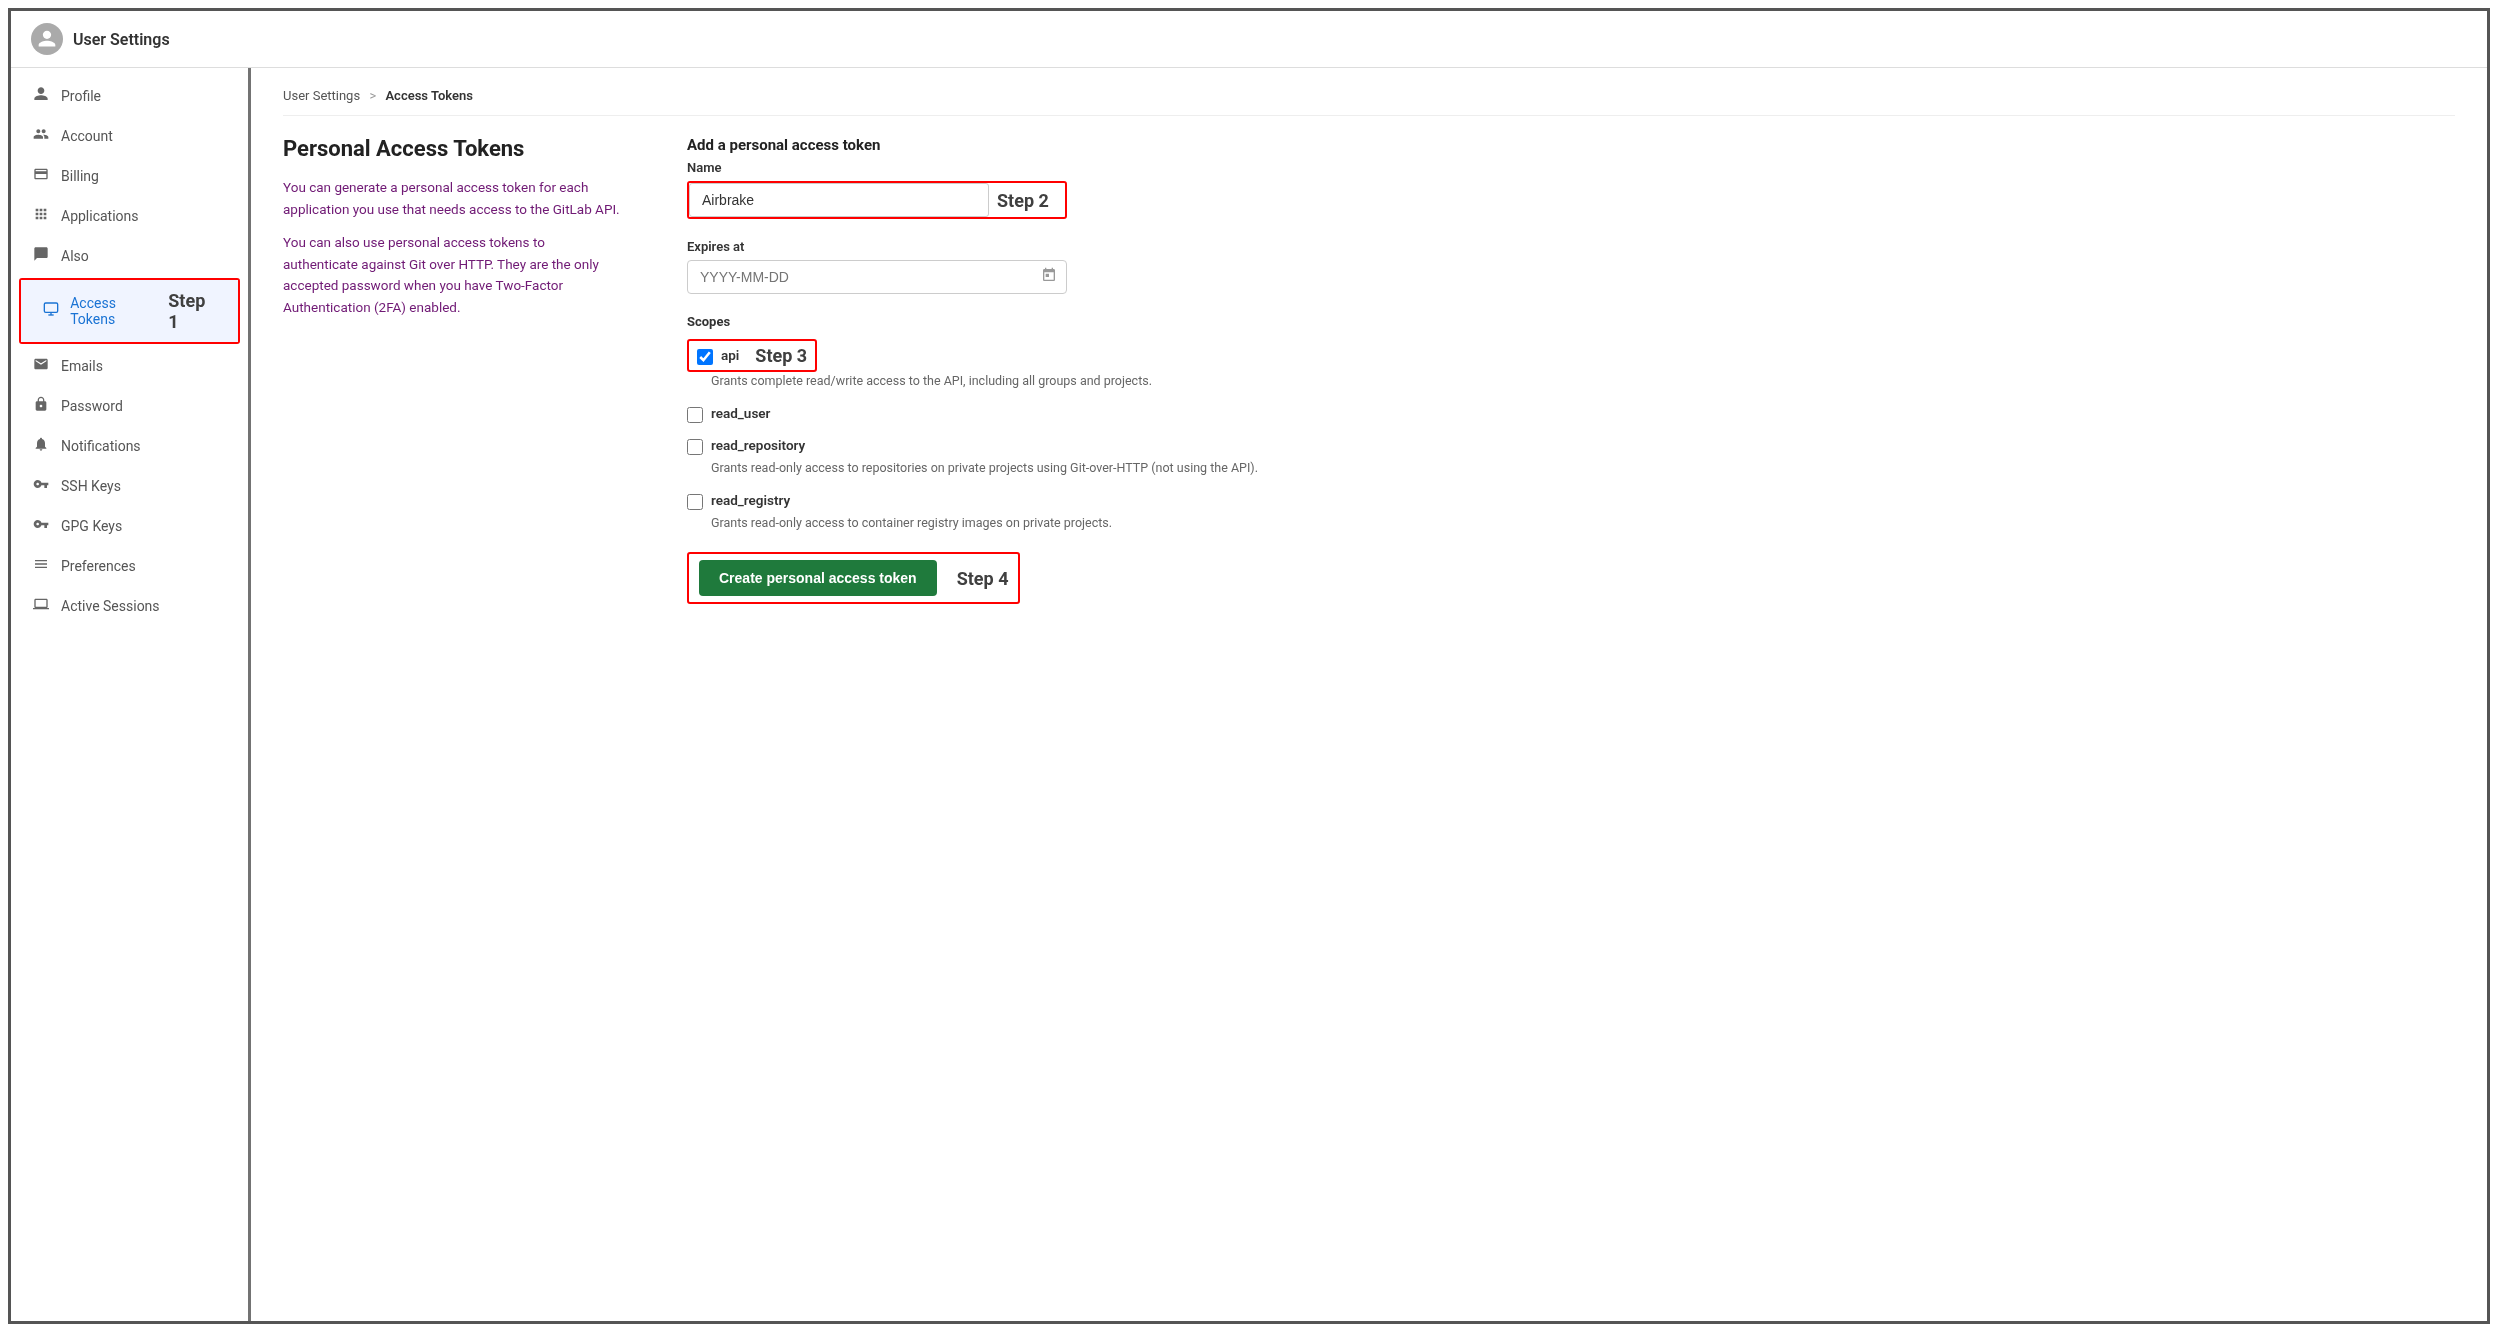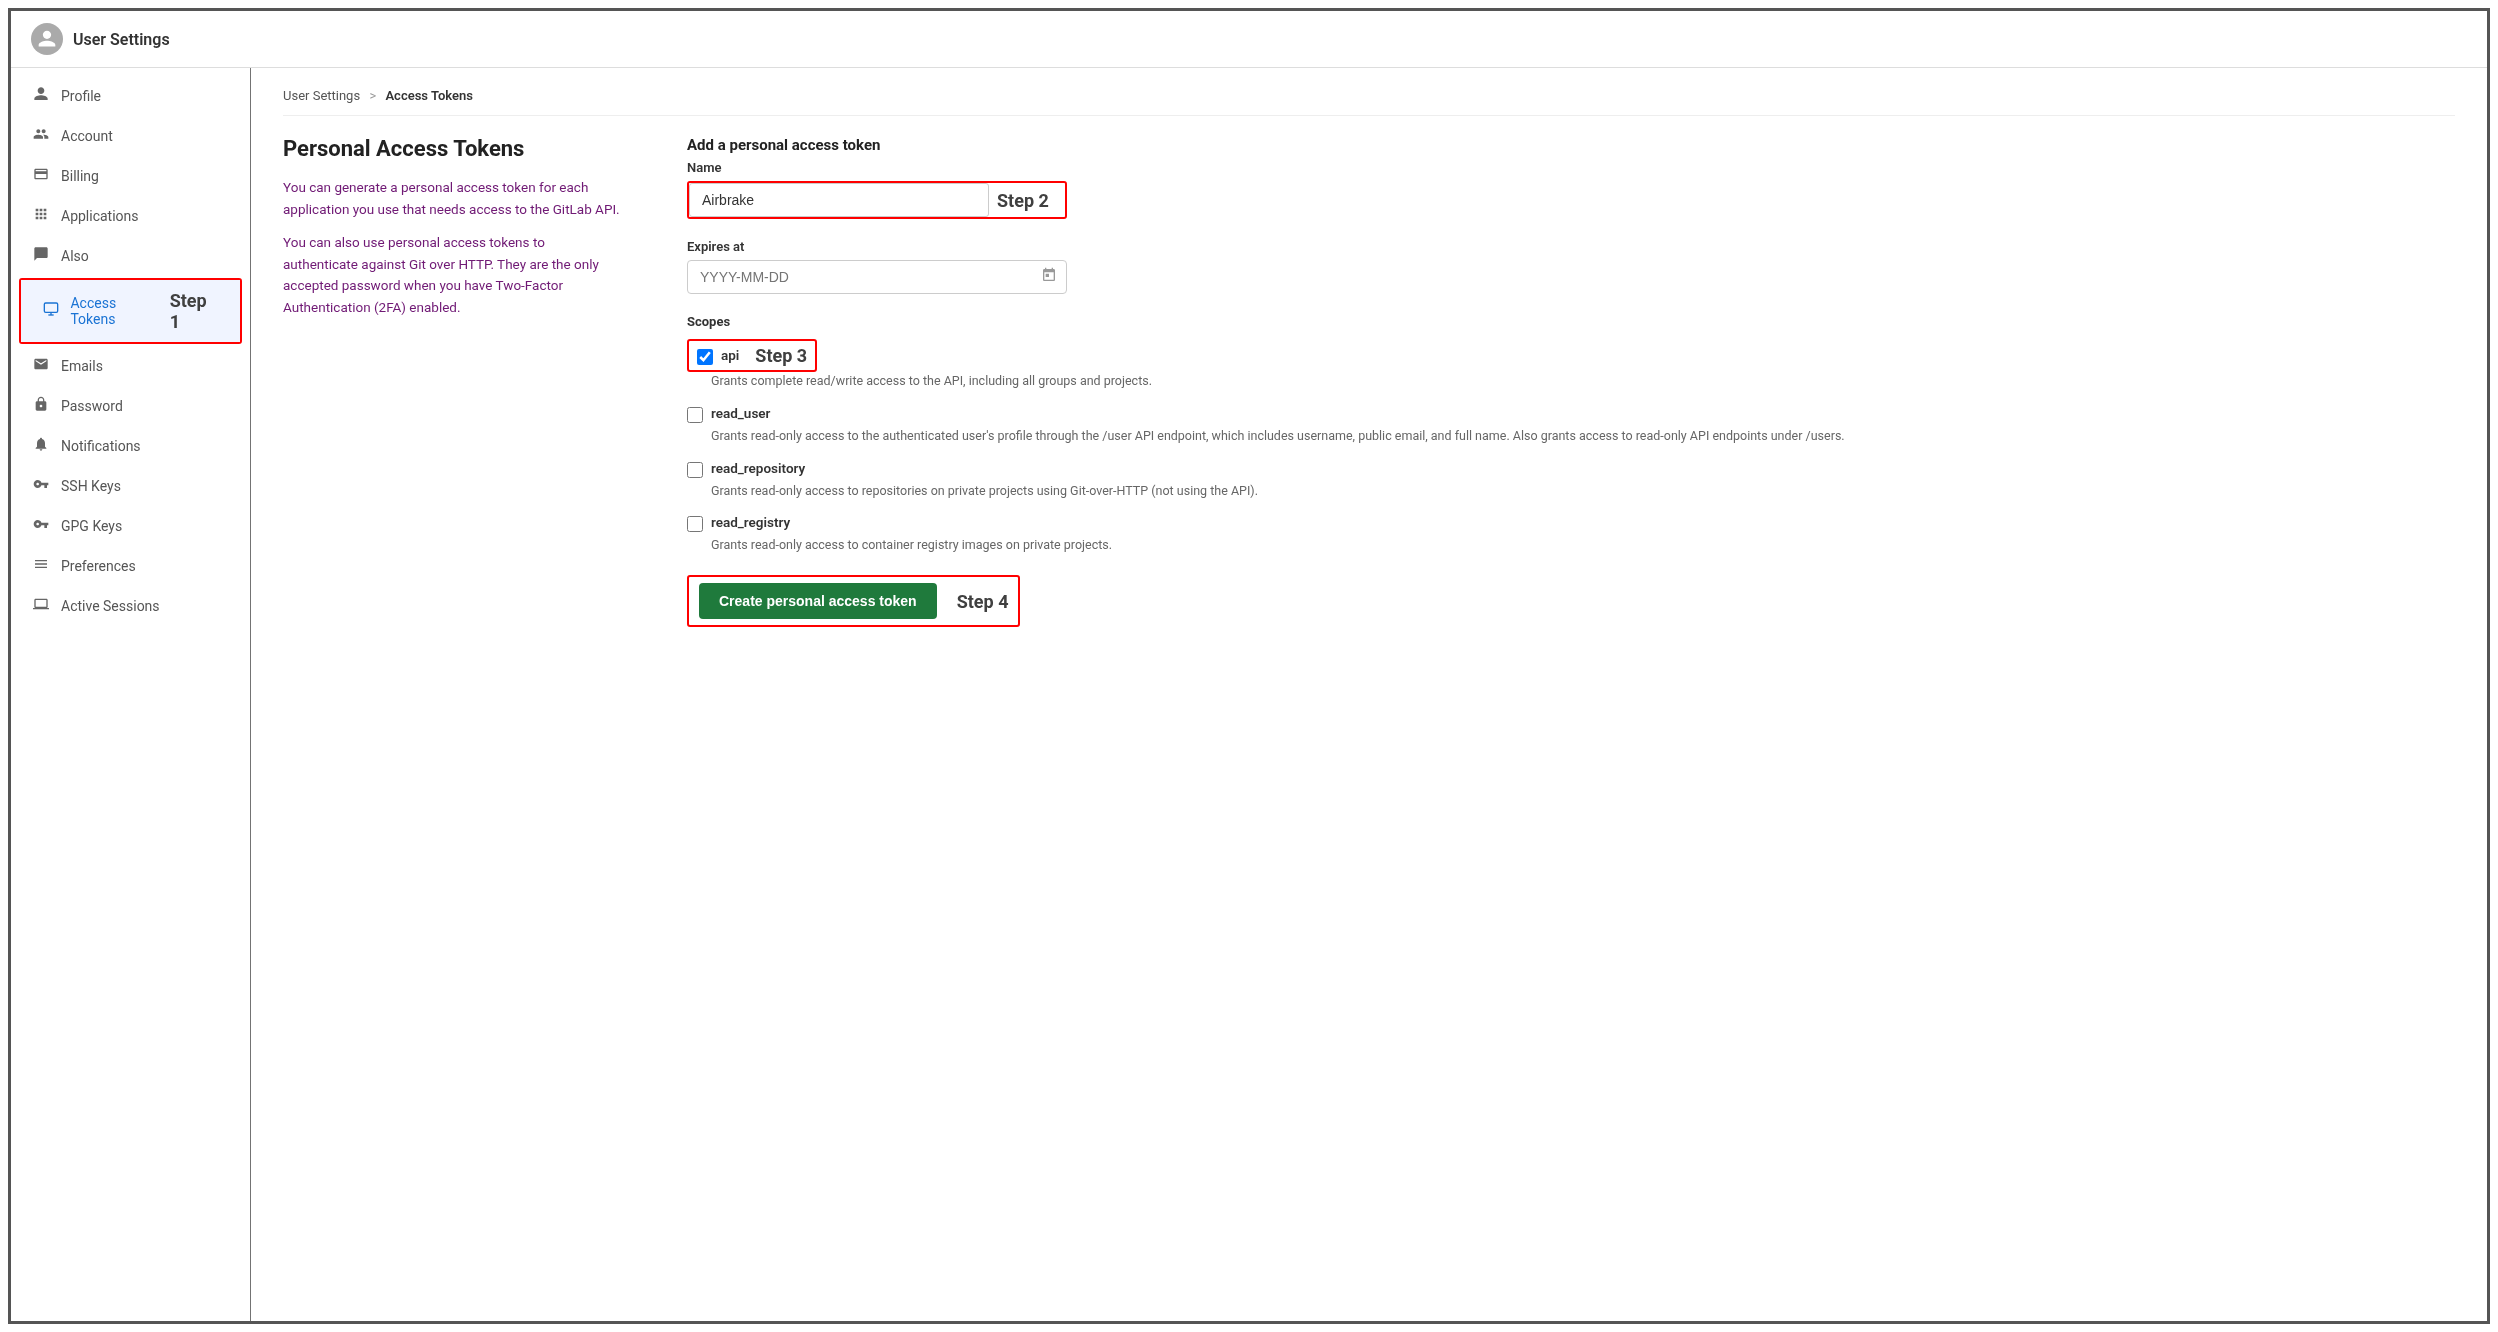--- a/index.html
+++ b/index.html
@@ -41,21 +41,21 @@
       color: #333;
     }
     .main-layout {
       display: flex;
       flex: 1;
     }
     
     .sidebar {
       width: 240px;
       min-width: 240px;
-      border-right: 1px solid #737373;
+      border-right: 3px solid #737373;
       background: #fff;
       padding: 8px 0;
     }
     .sidebar-item {
       display: flex;
       align-items: center;
       padding: 10px 20px;
       cursor: pointer;
       color: #555;
       font-size: 14px;
@@ -453,21 +453,20 @@
                 </div>
               </div>
               <div class="scope-desc">Grants complete read/write access to the API, including all groups and projects.</div>
             </div>
 
             <div class="scope-item">
               <div class="scope-row">
                 <input type="checkbox" id="scope-read-user" style="">
                 <label for="scope-read-user" class="scope-name">read_user</label>
               </div>
-              <div class="scope-desc">Grants read-only access to the authenticated user's profile through the /user API endpoint, which includes username, public email, and full name. Also grants access to read-only API endpoints under /users.</div>
             </div>
 
             <div class="scope-item">
               <div class="scope-row">
                 <input type="checkbox" id="scope-read-repository" style="">
                 <label for="scope-read-repository" class="scope-name">read_repository</label>
               </div>
               <div class="scope-desc">Grants read-only access to repositories on private projects using Git-over-HTTP (not using the API).</div>
             </div>
 

